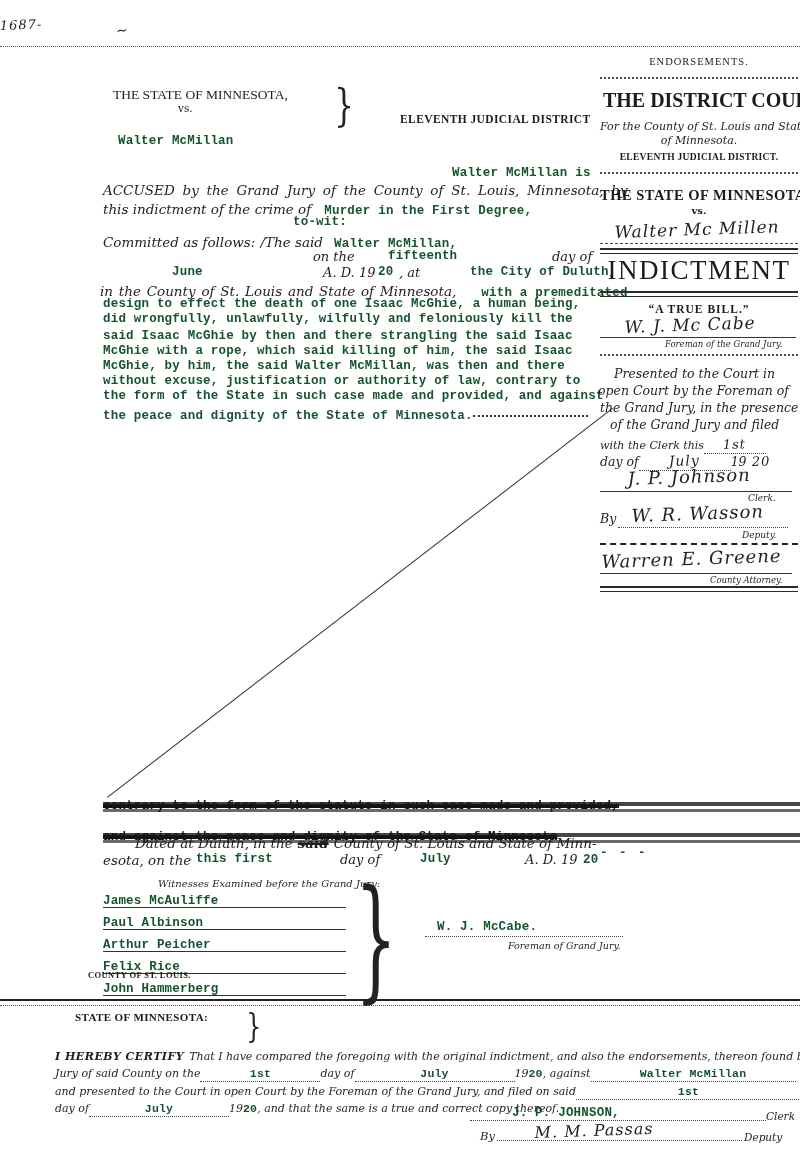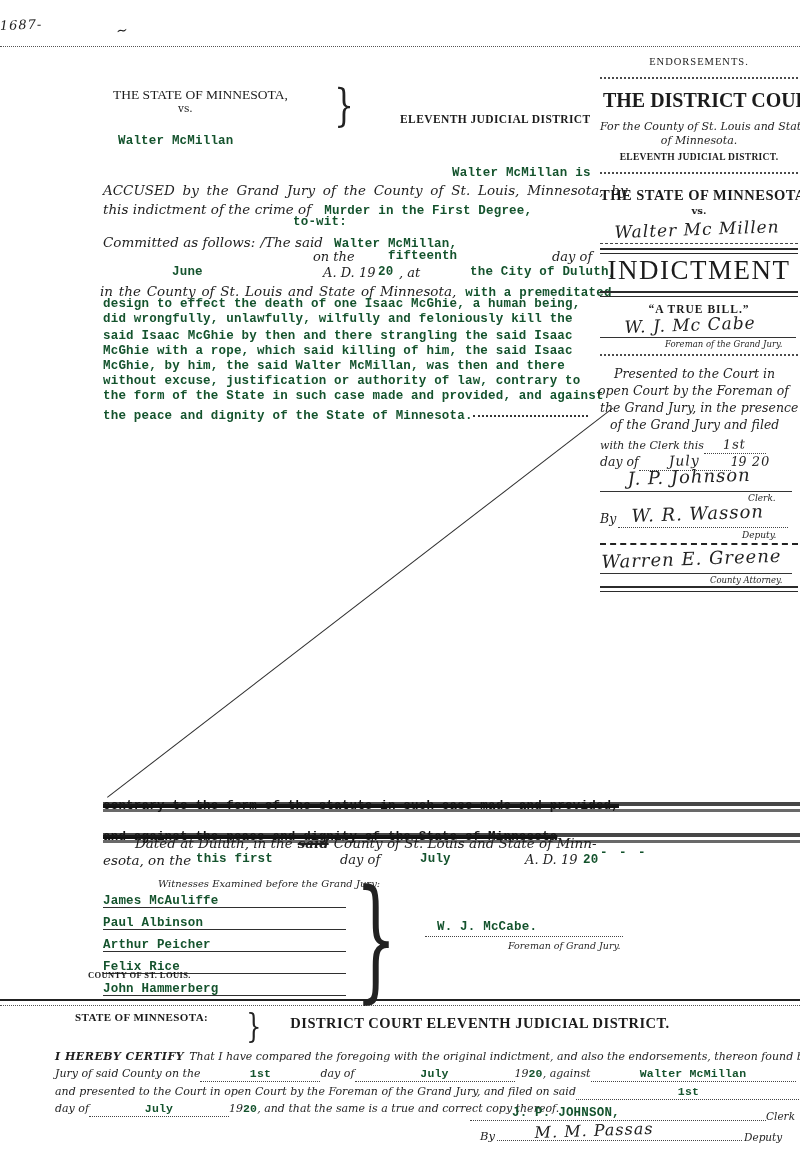--- a/index.html
+++ b/index.html
@@ -80,21 +80,21 @@
   <div class="abs prt" style="left:552px;top:249px;">day of</div>
 
   <div class="abs typed" style="left:172px;top:265px;">June</div>
   <div class="abs prt" style="left:323px;top:265px;">A. D. 19</div>
   <div class="abs typed" style="left:378px;top:265px;">20</div>
   <div class="abs prt" style="left:399px;top:265px;">, at</div>
   <div class="abs typed" style="left:470px;top:265px;">the City of Duluth,</div>
 
   <div class="abs" style="left:100px;top:281px;">
     <span class="prt" style="font-size:13.5px;word-spacing:1.5px;">in the County of St. Louis and State of Minnesota,</span>
-    <span class="typed" style="margin-left:4px;">with a premeditated</span>
+    <span class="typed" style="margin-left:20px;">with a premeditated</span>
   </div>
 
   <div class="abs typed" style="left:103px;top:297px;">design to effect the death of one Isaac McGhie, a human being,</div>
   <div class="abs typed" style="left:103px;top:312px;">did wrongfully, unlawfully, wilfully and feloniously kill the</div>
   <div class="abs typed" style="left:103px;top:329px;">said Isaac McGhie by then and there strangling the said Isaac</div>
   <div class="abs typed" style="left:103px;top:344px;">McGhie with a rope, which said killing of him, the said Isaac</div>
   <div class="abs typed" style="left:103px;top:359px;">McGhie, by him, the said Walter McMillan, was then and there</div>
   <div class="abs typed" style="left:103px;top:374px;">without excuse, justification or authority of law, contrary to</div>
   <div class="abs typed" style="left:103px;top:389px;">the form of the State in such case made and provided, and against</div>
   <div class="abs" style="left:103px;top:404px;">
@@ -189,21 +189,20 @@
   <div class="uline" style="left:600px;top:573px;width:192px;"></div>
   <div class="abs prt prt-xs" style="left:710px;top:575px;font-size:8.5px;">County Attorney.</div>
   <div class="abs rdouble" style="left:600px;top:586px;width:198px;"></div>
 
   <div class="abs rheavy" style="left:0;top:999px;width:800px;"></div>
   <div class="abs rdot1" style="left:0;top:1005px;width:800px;"></div>
 
   <div class="abs hd" style="left:75px;top:1011px;font-size:11px;letter-spacing:.4px;">STATE OF MINNESOTA:</div>
   <div class="abs hd" style="left:88px;top:970px;font-size:8.5px;letter-spacing:.4px;">COUNTY OF ST. LOUIS.</div>
   <div class="abs brace" style="left:243px;top:1008px;font-size:34px;transform:scaleX(.7);">}</div>
-  <div class="abs hd" style="left:280px;top:1015px;width:400px;text-align:center;font-size:14.5px;letter-spacing:.5px;">DISTRICT COURT ELEVENTH JUDICIAL DISTRICT.</div>
 
   <div class="abs" style="left:55px;top:1045px;width:740px;">
     <span class="prt prt-sm" style="font-weight:700;letter-spacing:.5px;">I HEREBY CERTIFY</span>
     <span class="prt prt-sm">That I have compared the foregoing with the original indictment, and also the endorsements, thereon found by the Grand</span>
   </div>
   <div class="abs" style="left:55px;top:1062px;width:740px;">
     <span class="prt prt-sm">Jury of said County on the</span><span class="blank" style="width:120px;"><span class="typed typed-sm">1st</span></span><span class="prt prt-sm">day of</span><span class="blank" style="width:160px;"><span class="typed typed-sm">July</span></span><span class="prt prt-sm">19</span><span class="typed typed-sm">20</span><span class="prt prt-sm">, against</span><span class="blank" style="width:205px;"><span class="typed typed-sm">Walter McMillan</span></span>
   </div>
   <div class="abs" style="left:55px;top:1080px;width:740px;">
     <span class="prt prt-sm">and presented to the Court in open Court by the Foreman of the Grand Jury, and filed on said</span><span class="blank" style="width:225px;"><span class="typed typed-sm">1st</span></span>

